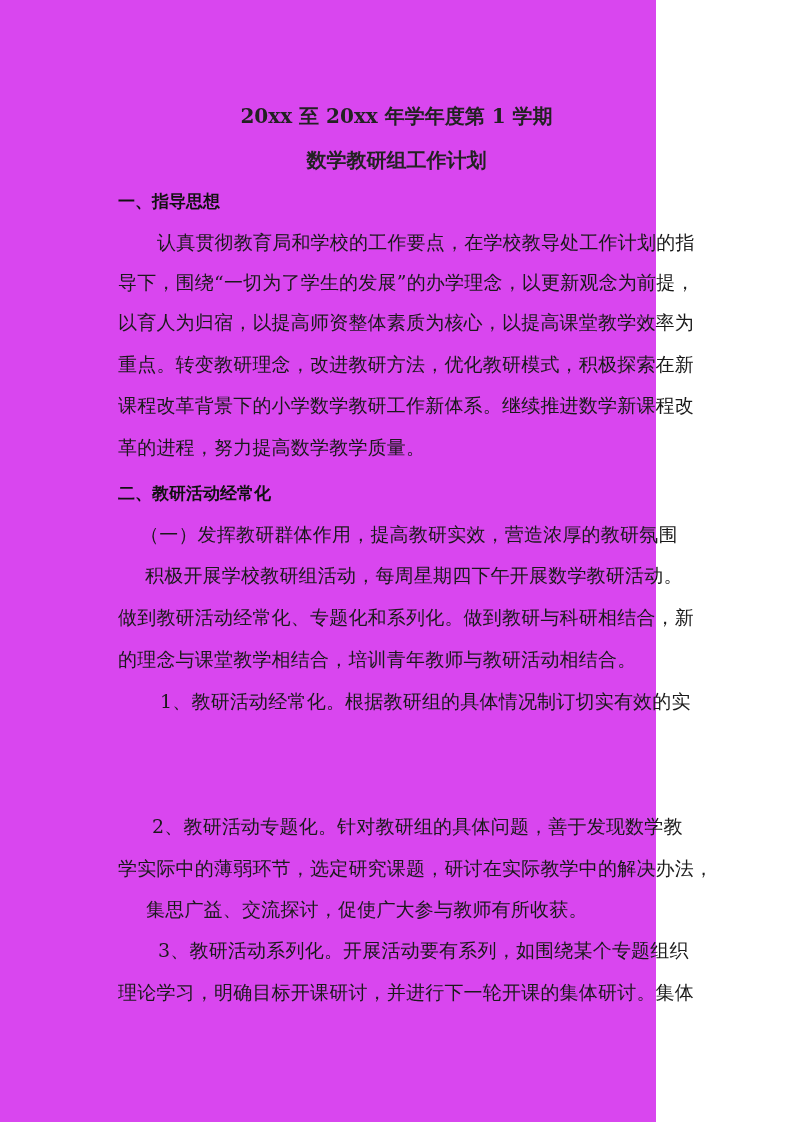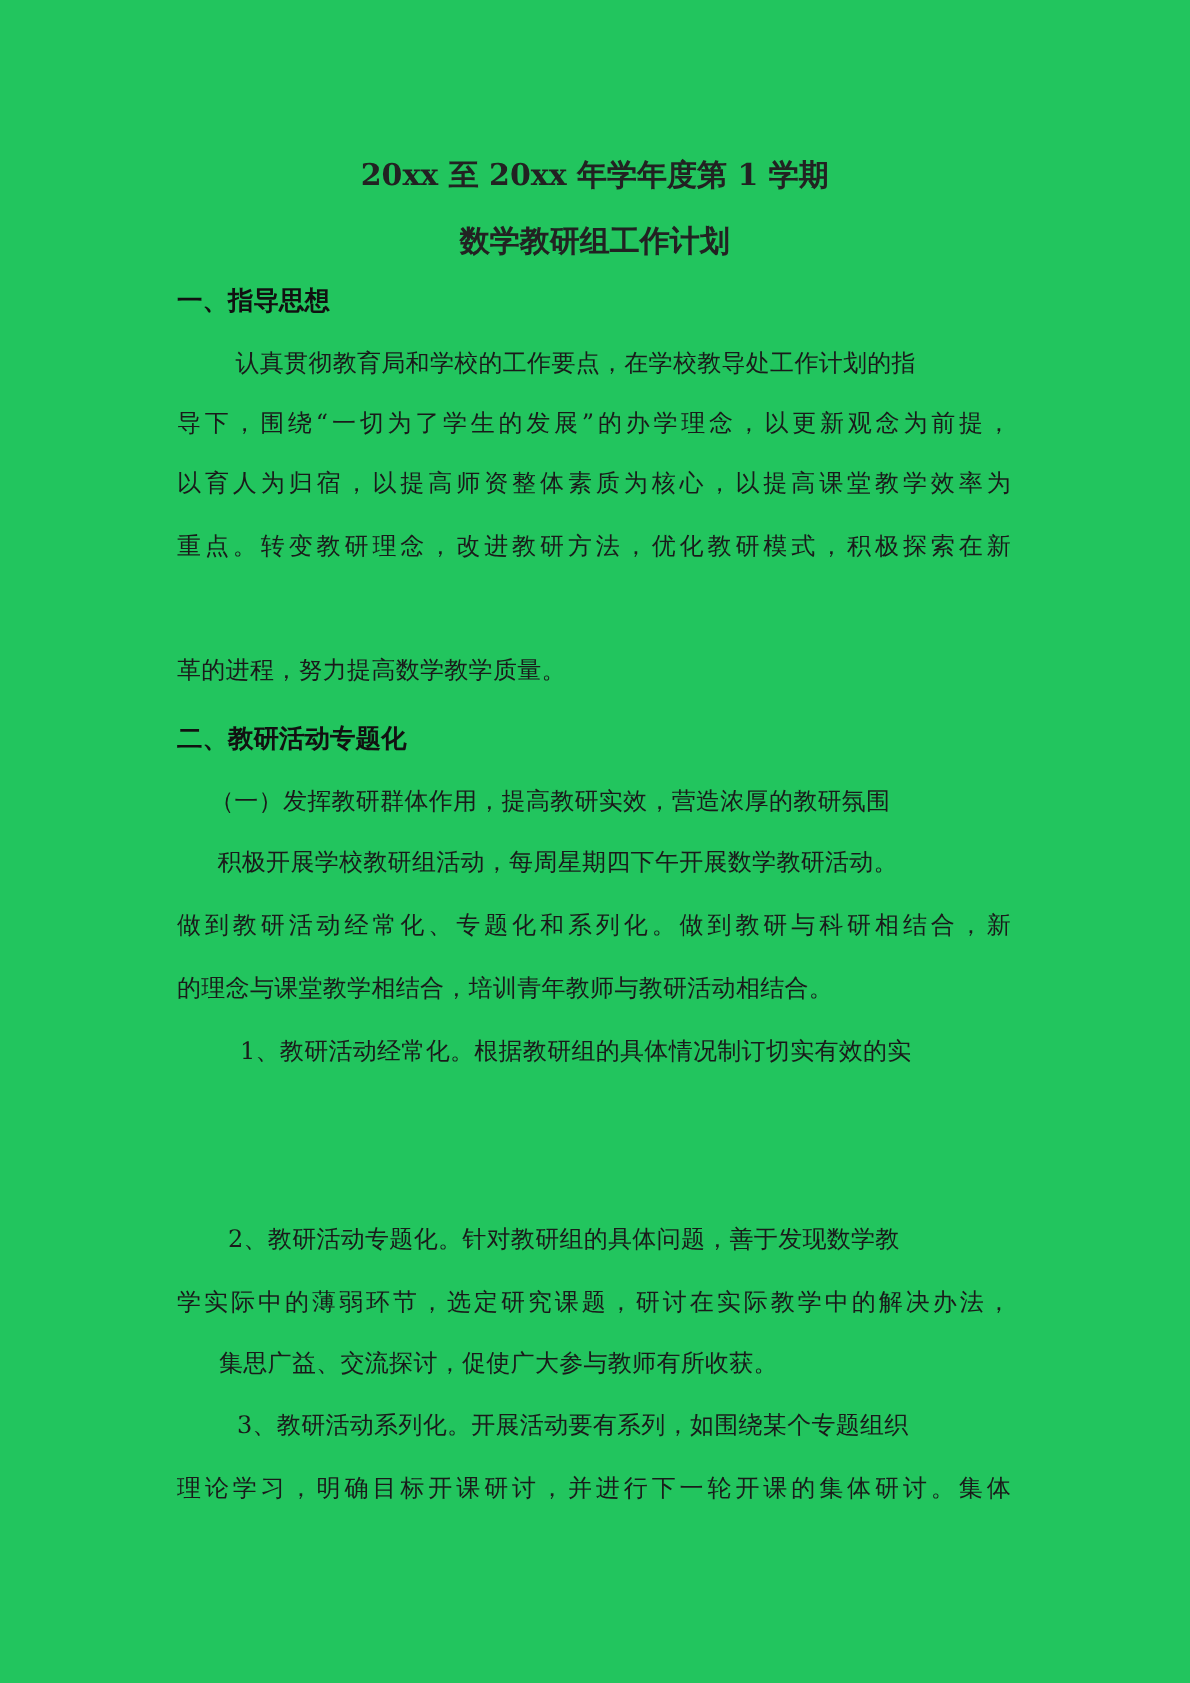--- a/index.html
+++ b/index.html
@@ -11,28 +11,28 @@
       width: 793px;
       height: 1122px;
       position: relative;
       overflow: hidden;
       font-family: "DejaVu Serif", "Liberation Serif", serif;
       color: #1a1a1a;
     }
     .page {
       position: absolute;
       left: 0; top: 0;
-      width: 793px;
+      width: 656px;
       height: 1122px;
-      background: #22c55e;
+      background: #d946ef;
     }
     .line {
       position: absolute;
       white-space: nowrap;
-      font-size: 16px;
+      font-size: 19px;
       line-height: 22px;
       letter-spacing: 0.2px;
     }
     .title {
       position: absolute;
       left: 0;
       width: 793px;
       text-align: center;
       font-size: 20px;
       line-height: 26px;
@@ -60,23 +60,24 @@
 
   <div class="title" style="top:103px;">20xx 至 20xx 年学年度第 1 学期</div>
   <div class="title" style="top:147px;">数学教研组工作计划</div>
 
   <div class="heading" style="left:118px; top:190px;">一、指导思想</div>
 
   <div class="line" style="left:157px; top:231px;">认真贯彻教育局和学校的工作要点，在学校教导处工作计划的指</div>
   <div class="line justify" style="left:118px; top:271px;">导下，围绕“一切为了学生的发展”的办学理念，以更新观念为前提，</div>
   <div class="line justify" style="left:118px; top:311px;">以育人为归宿，以提高师资整体素质为核心，以提高课堂教学效率为</div>
   <div class="line justify" style="left:118px; top:353px;">重点。转变教研理念，改进教研方法，优化教研模式，积极探索在新</div>
+  <div class="line justify" style="left:118px; top:394px;">课程改革背景下的小学数学教研工作新体系。继续推进数学新课程改</div>
   <div class="line" style="left:118px; top:436px;">革的进程，努力提高数学教学质量。</div>
 
-  <div class="heading" style="left:118px; top:482px;">二、教研活动专题化</div>
+  <div class="heading" style="left:118px; top:482px;">二、教研活动经常化</div>
 
   <div class="line" style="left:140px; top:523px;">（一）发挥教研群体作用，提高教研实效，营造浓厚的教研氛围</div>
 
   <div class="line" style="left:145px; top:564px;">积极开展学校教研组活动，每周星期四下午开展数学教研活动。</div>
   <div class="line justify" style="left:118px; top:606px;">做到教研活动经常化、专题化和系列化。做到教研与科研相结合，新</div>
   <div class="line" style="left:118px; top:648px;">的理念与课堂教学相结合，培训青年教师与教研活动相结合。</div>
 
   <div class="line" style="left:160px; top:690px;">1、教研活动经常化。根据教研组的具体情况制订切实有效的实</div>
 
   <div class="line" style="left:152px; top:815px;">2、教研活动专题化。针对教研组的具体问题，善于发现数学教</div>

